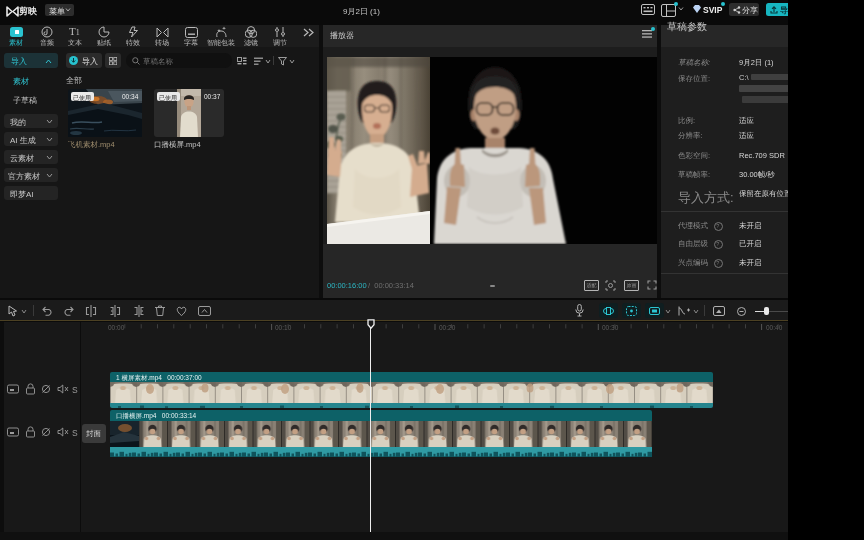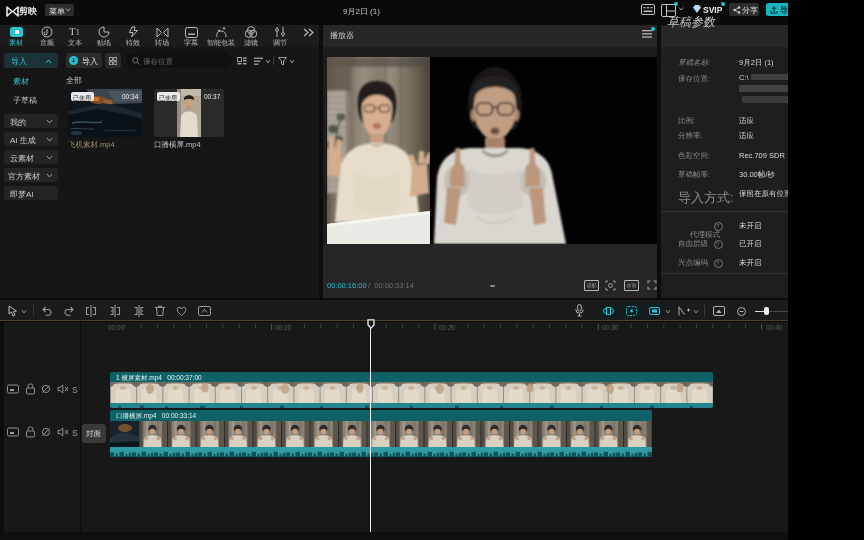--- a/index.html
+++ b/index.html
@@ -168,21 +168,21 @@
       <rect x="0.5" y="0.5" width="3" height="3" fill="none" stroke="#bbb" stroke-width="0.8"></rect>
       <rect x="4.8" y="0.5" width="3" height="3" fill="none" stroke="#bbb" stroke-width="0.8"></rect>
       <rect x="0.5" y="4.8" width="3" height="3" fill="none" stroke="#bbb" stroke-width="0.8"></rect>
       <rect x="4.8" y="4.8" width="3" height="3" fill="none" stroke="#bbb" stroke-width="0.8"></rect>
     </svg>
 <div class="a" style="left:126px;top:53px;width:106px;height:15px;background:#101010;border-radius:7px;"></div>
 <svg class="a" style="left:132px;top:57px;" width="8" height="8" viewBox="0 0 8 8">
       <circle cx="3.3" cy="3.3" r="2.6" fill="none" stroke="#777" stroke-width="1"></circle>
       <line x1="5.4" y1="5.4" x2="7.5" y2="7.5" stroke="#777" stroke-width="1"></line>
     </svg>
-<div class="tx" style="left:143px;top:57px;font-size:7.5px;color:#6f6f6f;">保存位置</div>
+<div class="tx" style="left:143px;top:57px;font-size:7.5px;color:#6f6f6f;">草稿名称</div>
 <svg class="a" style="left:237px;top:57px;" width="10" height="9" viewBox="0 0 10 9">
       <rect x="0.5" y="0.5" width="4" height="4" fill="none" stroke="#aaa" stroke-width="0.9"></rect>
       <rect x="6" y="0.5" width="3.5" height="1.4" fill="#aaa"></rect>
       <rect x="6" y="3" width="3.5" height="1.4" fill="#aaa"></rect>
       <rect x="0.5" y="6" width="4" height="1.4" fill="#aaa"></rect>
       <rect x="6" y="6" width="3.5" height="1.4" fill="#aaa"></rect>
     </svg>
 <svg class="a" style="left:254px;top:57px;" width="9" height="9" viewBox="0 0 9 9">
       <rect x="0" y="0.6" width="9" height="1.2" fill="#aaa"></rect>
       <rect x="0" y="3.6" width="6.5" height="1.2" fill="#aaa"></rect>
@@ -394,41 +394,41 @@
       <path d="M1 3 L1 1 L3 1 M8 1 L10 1 L10 3 M10 8 L10 10 L8 10 M3 10 L1 10 L1 8" fill="none" stroke="#9a9a9a" stroke-width="1"></path>
       <circle cx="5.5" cy="5.5" r="2" fill="none" stroke="#9a9a9a" stroke-width="1"></circle>
     </svg>
 <div class="a" style="left:624px;top:280px;width:13px;height:9px;border:1px solid #b5b5b5;border-radius:1px;"></div>
 <div class="tx" style="left:626.5px;top:282px;font-size:5px;color:#9a9a9a;">原画</div>
 <svg class="a" style="left:647px;top:280px;" width="10" height="10" viewBox="0 0 10 10">
       <path d="M3.5 1 L1 1 L1 3.5 M6.5 1 L9 1 L9 3.5 M9 6.5 L9 9 L6.5 9 M1 6.5 L1 9 L3.5 9" fill="none" stroke="#9a9a9a" stroke-width="1.1"></path>
     </svg>
 
 <div class="a" style="left:661px;top:25px;width:203px;height:22px;background:#272727;"></div>
-<div class="tx" style="left:667px;top:14px;font-size:12px;color:#c9c9c9;font-style:italic;">草稿参数</div>
+<div class="tx" style="left:667px;top:20px;font-size:10px;color:#c9c9c9;">草稿参数</div>
 <div class="a" style="left:661px;top:47px;width:203px;height:251px;background:#1e1e1e;"></div>
 <div class="tx" style="left:678px;top:58px;font-size:7.5px;color:#8a8a8a;font-style:italic;">草稿名称:</div>
 <div class="tx" style="left:739px;top:58px;font-size:7.5px;color:#d8d8d8;">9月2日 (1)</div>
 <div class="tx" style="left:678px;top:74px;font-size:7.5px;color:#8a8a8a;">保存位置:</div>
 <div class="tx" style="left:739px;top:73px;font-size:7.5px;color:#cfcfcf;">C:\</div>
 <div class="a" style="left:751px;top:74px;width:52px;height:6px;background:#3f3f3f;border-radius:1px;"></div>
 <div class="a" style="left:739px;top:85px;width:70px;height:7px;background:#434343;border-radius:1px;"></div>
 <div class="a" style="left:742px;top:96px;width:58px;height:7px;background:#3b3b3b;border-radius:1px;"></div>
 <div class="tx" style="left:678px;top:116px;font-size:7.5px;color:#8a8a8a;">比例:</div>
 <div class="tx" style="left:739px;top:116px;font-size:7.5px;color:#d0d0d0;">适应</div>
 <div class="tx" style="left:678px;top:131px;font-size:7.5px;color:#8a8a8a;">分辨率:</div>
 <div class="tx" style="left:739px;top:131px;font-size:7.5px;color:#d0d0d0;">适应</div>
 <div class="tx" style="left:678px;top:151px;font-size:7.5px;color:#8a8a8a;">色彩空间:</div>
 <div class="tx" style="left:739px;top:151px;font-size:7.5px;color:#d8d8d8;">Rec.709 SDR</div>
 <div class="tx" style="left:678px;top:170px;font-size:7.5px;color:#8a8a8a;">草稿帧率:</div>
 <div class="tx" style="left:739px;top:170px;font-size:7.5px;color:#d8d8d8;">30.00帧/秒</div>
 <div class="tx" style="left:678px;top:189px;font-size:13px;color:#8a8a8a;">导入方式:</div>
 <div class="tx" style="left:739px;top:189px;font-size:7.5px;color:#d8d8d8;">保留在原有位置</div>
 <div class="a" style="left:661px;top:211px;width:203px;height:1px;background:#333;"></div>
-<div class="tx" style="left:678px;top:230px;font-size:7.5px;color:#8a8a8a;margin-left:12px;">代理模式</div>
+<div class="tx" style="left:678px;top:221px;font-size:7.5px;color:#8a8a8a;">代理模式</div>
 <div class="a" style="left:714px;top:222px;width:7px;height:7px;border:0.8px solid #777;border-radius:50%;"></div>
 <div class="tx" style="left:716.2px;top:222.5px;font-size:5.5px;color:#777;">?</div>
 <div class="tx" style="left:739px;top:221px;font-size:7.5px;color:#d8d8d8;">未开启</div>
 <div class="tx" style="left:678px;top:239px;font-size:7.5px;color:#8a8a8a;">自由层级</div>
 <div class="a" style="left:714px;top:240px;width:7px;height:7px;border:0.8px solid #777;border-radius:50%;"></div>
 <div class="tx" style="left:716.2px;top:240.5px;font-size:5.5px;color:#777;">?</div>
 <div class="tx" style="left:739px;top:239px;font-size:7.5px;color:#d8d8d8;text-align:center;">已开启</div>
 <div class="tx" style="left:678px;top:258px;font-size:7.5px;color:#8a8a8a;">兴点编码</div>
 <div class="a" style="left:714px;top:259px;width:7px;height:7px;border:0.8px solid #777;border-radius:50%;"></div>
 <div class="tx" style="left:716.2px;top:259.5px;font-size:5.5px;color:#777;">?</div>

